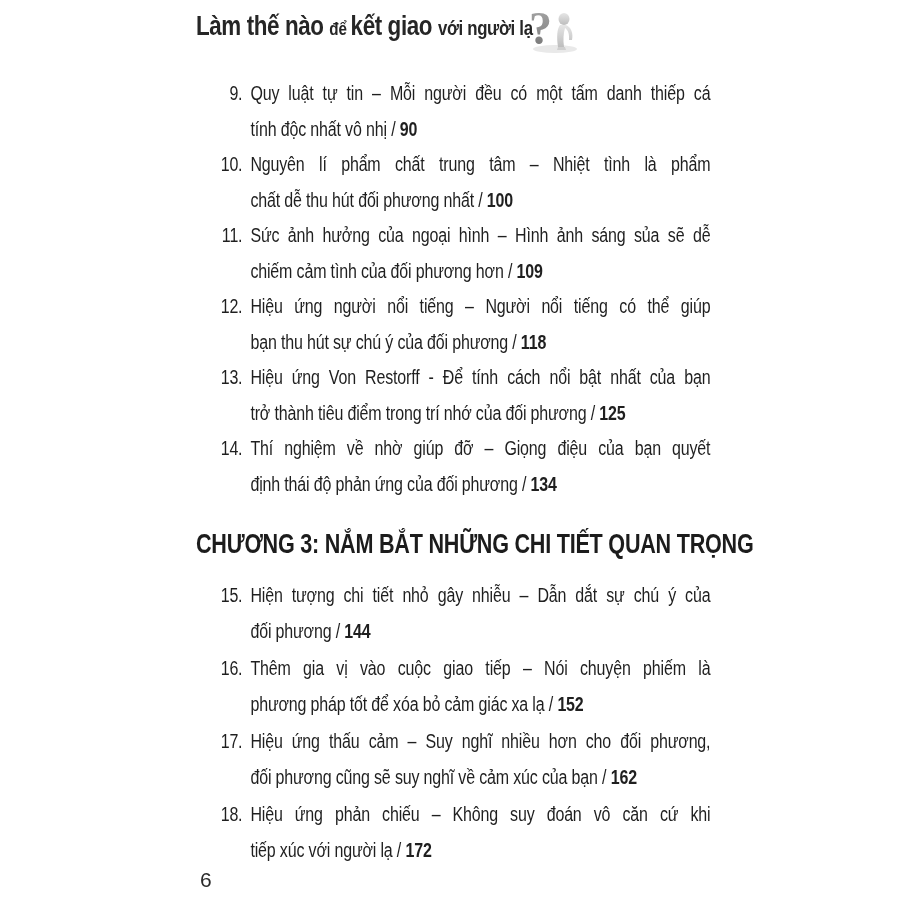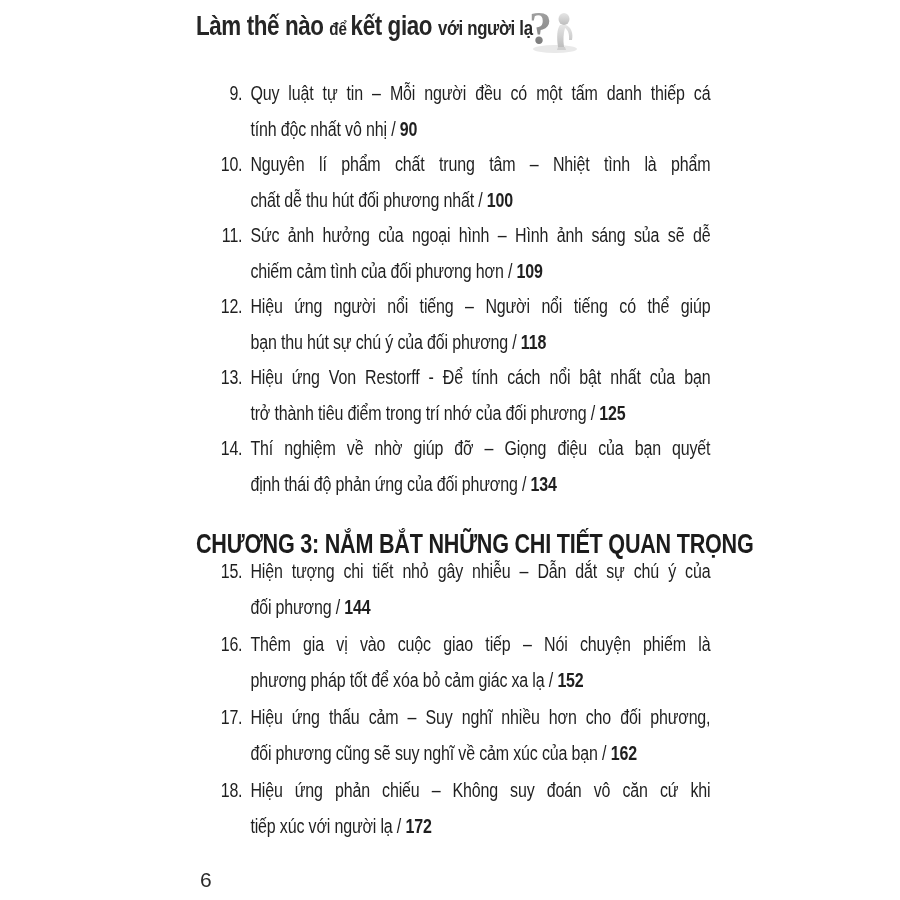--- a/index.html
+++ b/index.html
@@ -16,21 +16,21 @@
     color:#262626;
   }
   .seg{display:inline-block;}
   .seg-big{font-size:28px;font-weight:700;letter-spacing:-0.5px;}
   .seg-small{font-size:19px;font-weight:700;letter-spacing:-0.3px;}
   .seg-medium{font-size:21px;font-weight:700;letter-spacing:-0.4px;}
   .qicon{position:absolute;top:4px;left:528px;}
   
   .toc-section{position:absolute;left:196px;}
   .s1{top:76px;}
-  .s2{top:554px;}
+  .s2{top:578px;}
   .toc-item{
     display:flex;width:700px;
     transform:scaleX(0.80);transform-origin:0 0;
   }
   .s1 .toc-item{margin-bottom:0px;}
   .s2 .toc-item{margin-bottom:2px;}
   .toc-num{
     flex:none;width:58px;text-align:right;padding-right:10px;
     font-size:20px;line-height:35.5px;letter-spacing:-0.2px;
   }

